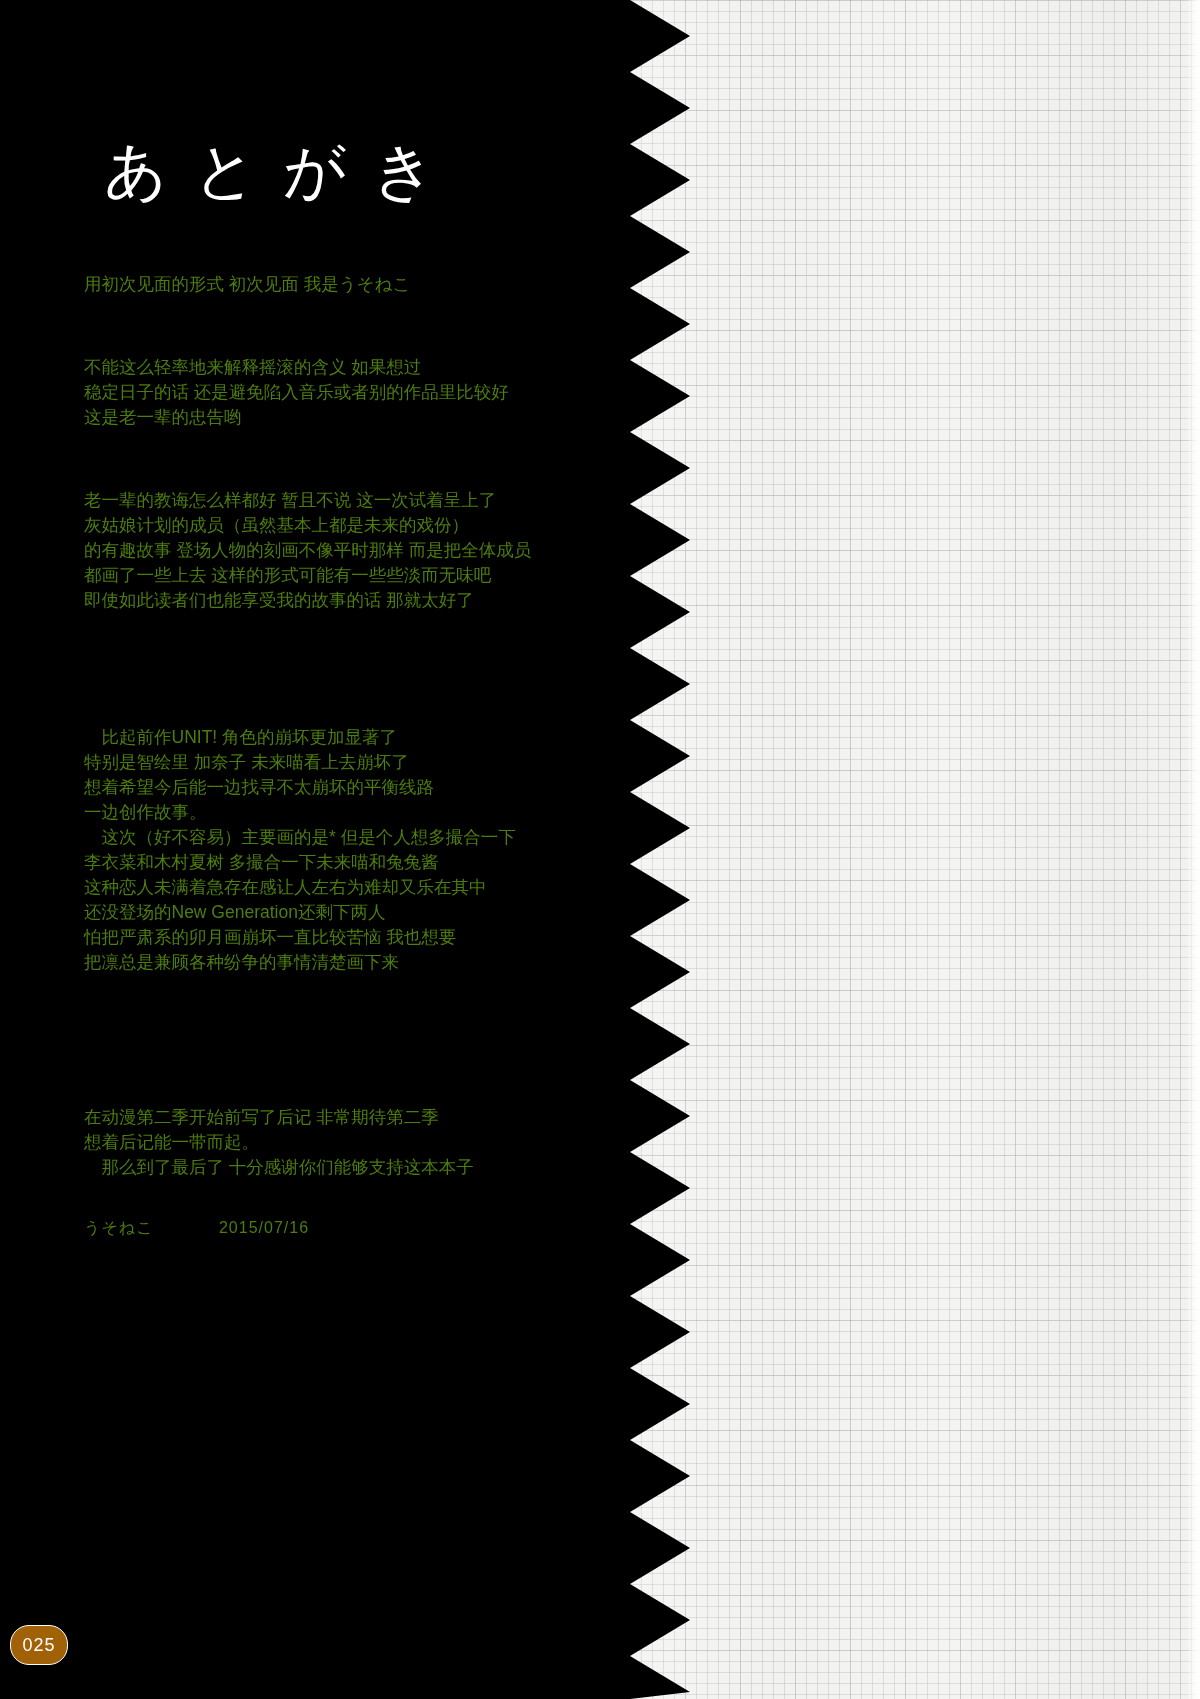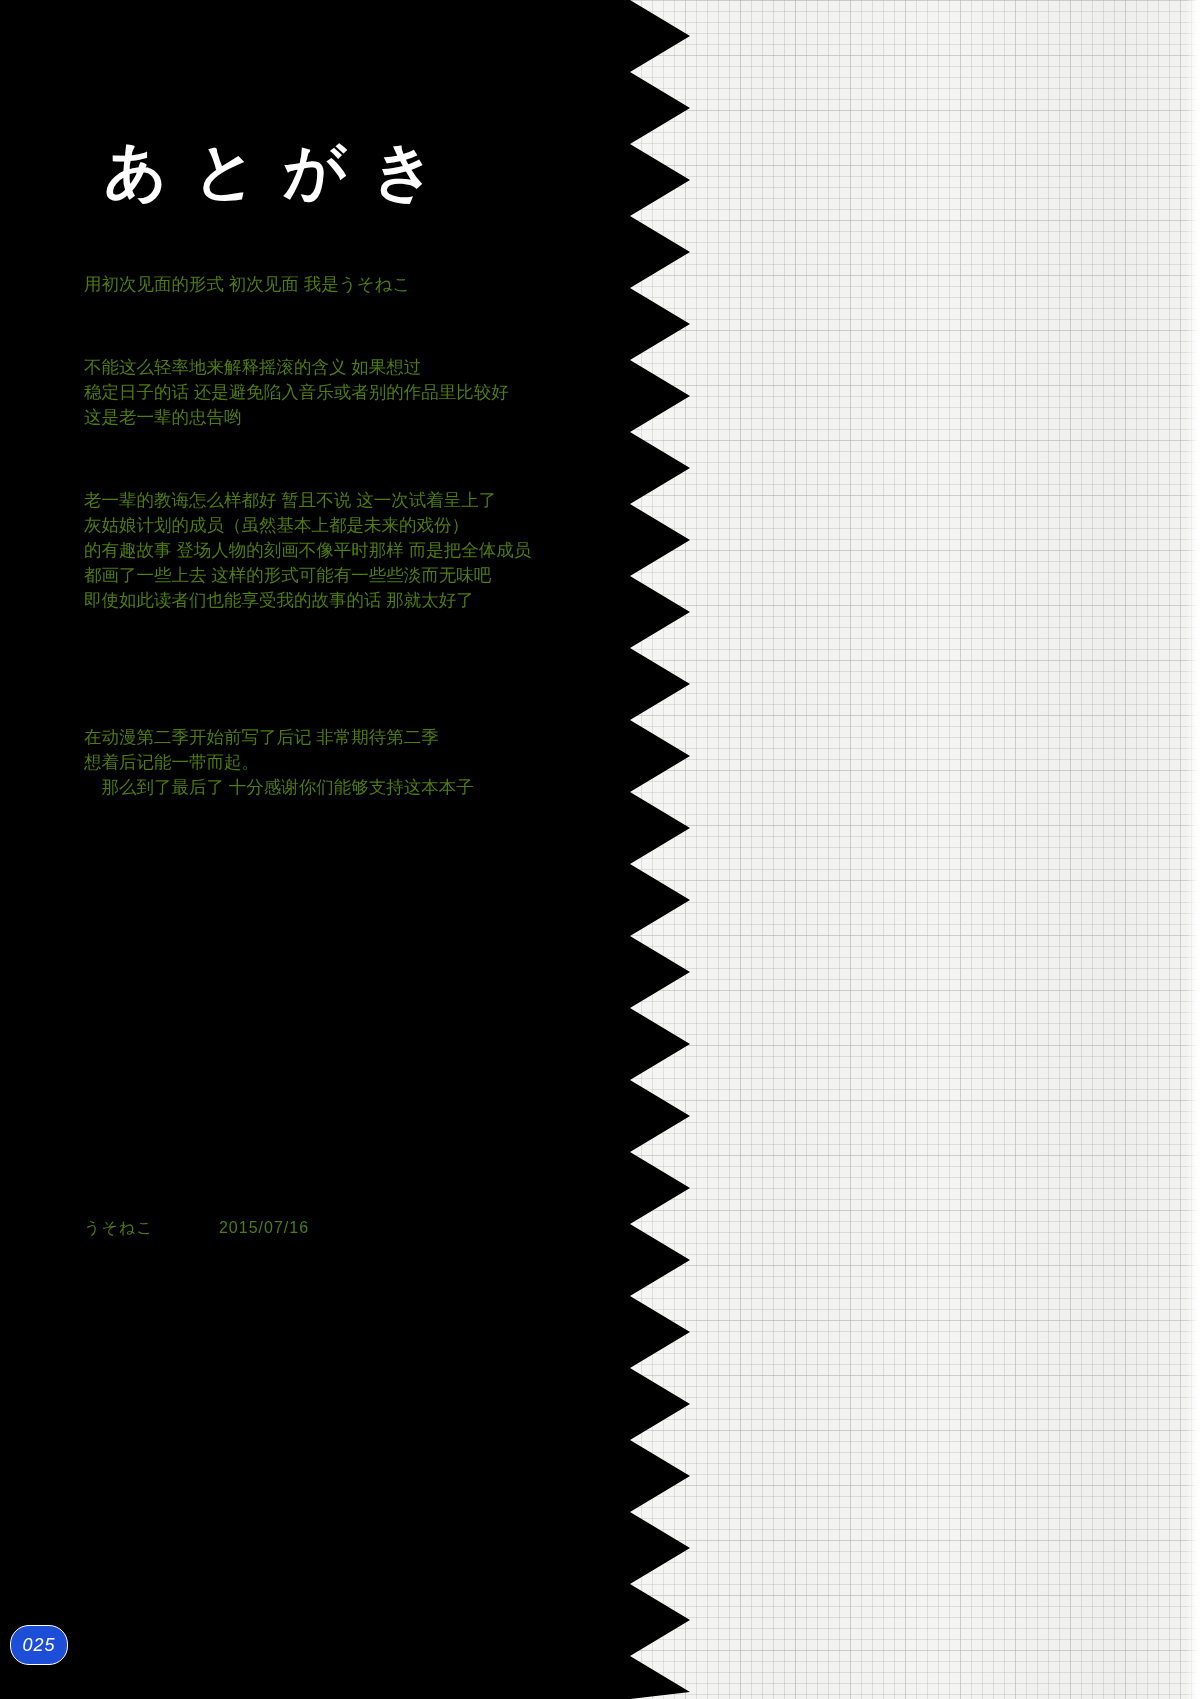--- a/index.html
+++ b/index.html
@@ -121,21 +121,21 @@
   }
 
   
   .afterword-title {
     position: absolute;
     left: 104px;
     top: 140px;
     color: #ffffff;
     font-size: 62px;
     letter-spacing: 26px;
-    font-weight: 700;
+    font-weight: 400;
     line-height: 1;
     white-space: nowrap;
   }
 
   
   .body-text {
     position: absolute;
     left: 84px;
     top: 272px;
     width: 520px;
@@ -172,22 +172,21 @@
     width: 56px;
     height: 38px;
     border: 1px solid #ffffff;
     border-radius: 19px;
     color: #ffffff;
     font-size: 18px;
     letter-spacing: 1px;
     display: flex;
     align-items: center;
     justify-content: center;
-    background: #1d4ed8;
-    font-style: italic;
+    background: #a16207;
   }
 </style>
 </head>
 <body>
 
 <div id="page">
 
   <div class="paper"></div>
   <div class="paper-shade"></div>
   <div class="paper-edge"></div>
@@ -199,20 +198,30 @@
   <div class="body-text">
     <p class="para gap-lg">用初次见面的形式 初次见面 我是うそねこ</p>
     <p class="para gap-lg">不能这么轻率地来解释摇滚的含义 如果想过
 稳定日子的话 还是避免陷入音乐或者别的作品里比较好
 这是老一辈的忠告哟</p>
     <p class="para gap-xl">老一辈的教诲怎么样都好 暂且不说 这一次试着呈上了
 灰姑娘计划的成员（虽然基本上都是未来的戏份）
 的有趣故事 登场人物的刻画不像平时那样 而是把全体成员
 都画了一些上去 这样的形式可能有一些些淡而无味吧
 即使如此读者们也能享受我的故事的话 那就太好了</p>
+    <p class="para gap-xxl">　比起前作UNIT! 角色的崩坏更加显著了
+特别是智绘里 加奈子 未来喵看上去崩坏了
+想着希望今后能一边找寻不太崩坏的平衡线路
+一边创作故事。
+　这次（好不容易）主要画的是* 但是个人想多撮合一下
+李衣菜和木村夏树 多撮合一下未来喵和兔兔酱
+这种恋人未满着急存在感让人左右为难却又乐在其中
+还没登场的New Generation还剩下两人
+怕把严肃系的卯月画崩坏一直比较苦恼 我也想要
+把凛总是兼顾各种纷争的事情清楚画下来</p>
     <p class="para gap-lg">在动漫第二季开始前写了后记 非常期待第二季
 想着后记能一带而起。
 　那么到了最后了 十分感谢你们能够支持这本本子</p>
   </div>
 
   <div class="signature">
     <span class="sig-name">うそねこ</span>
     <span class="sig-date">2015/07/16</span>
   </div>
 

